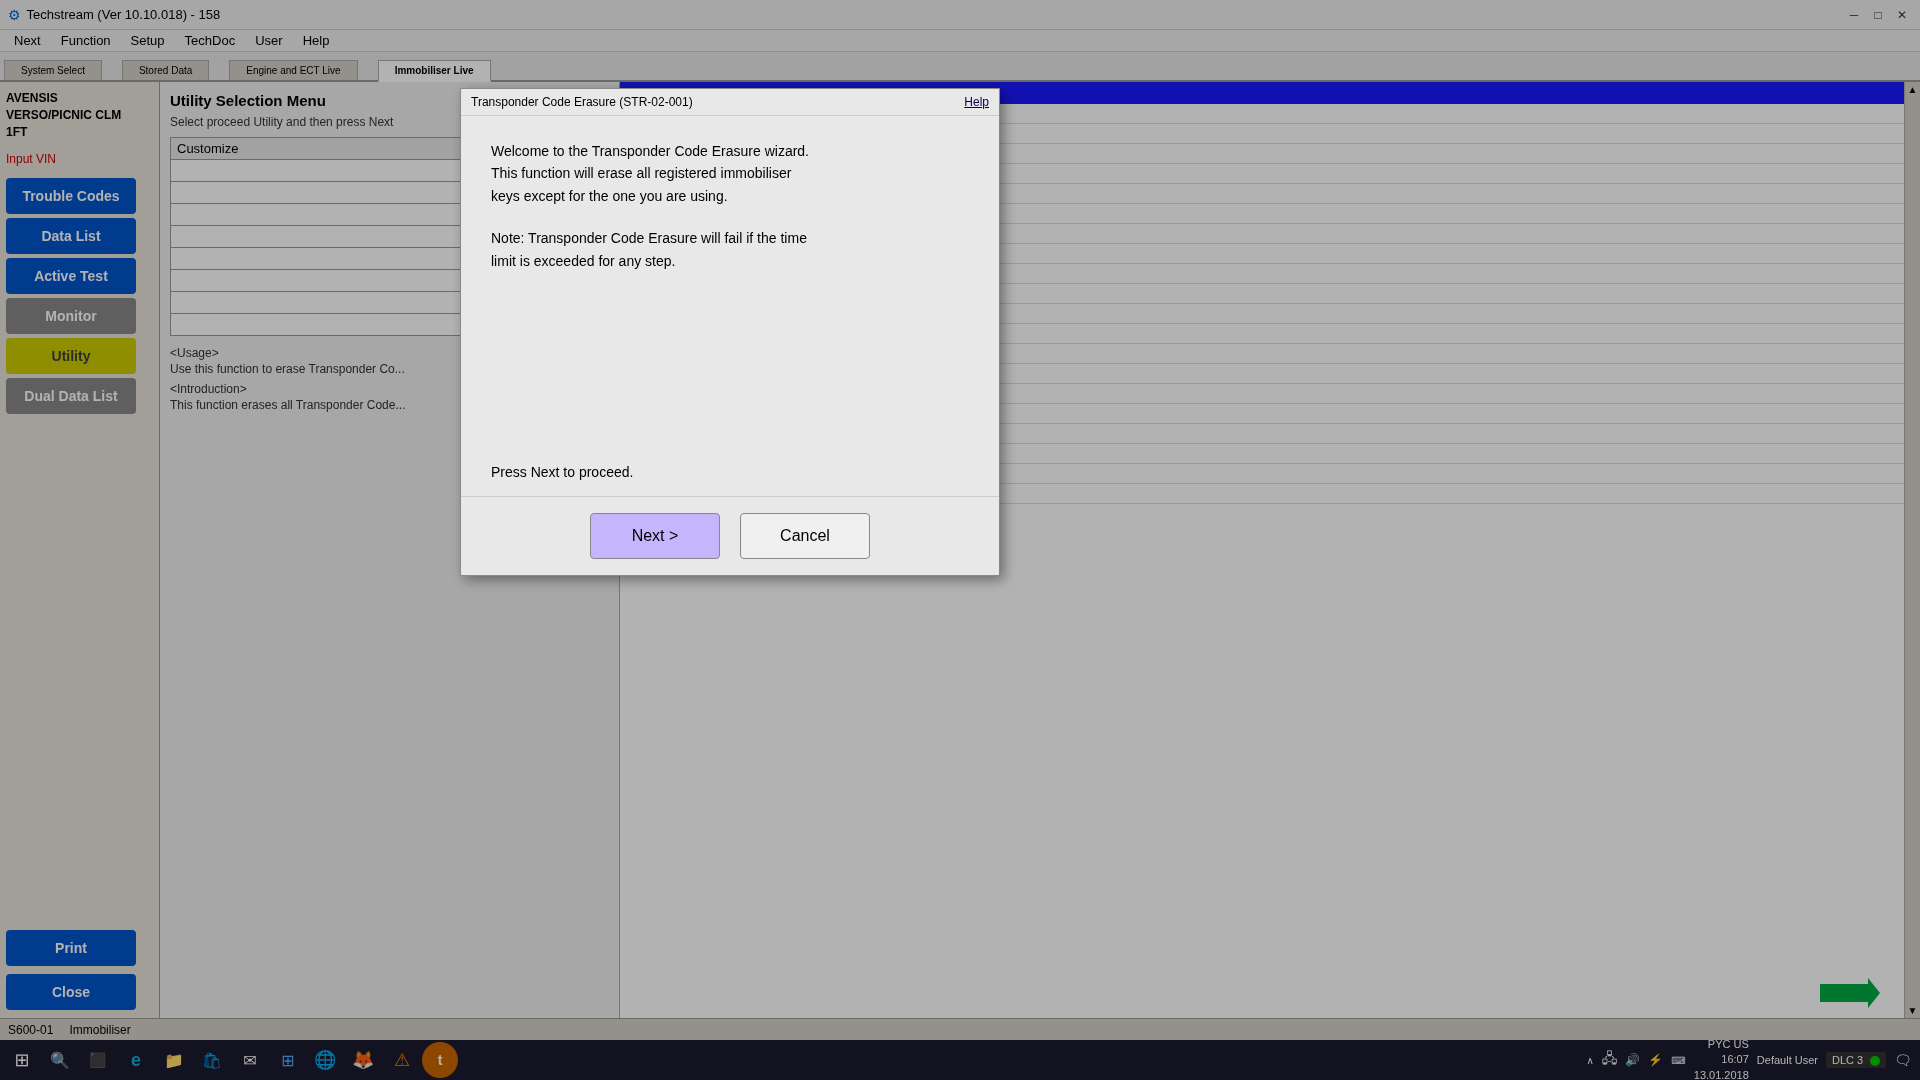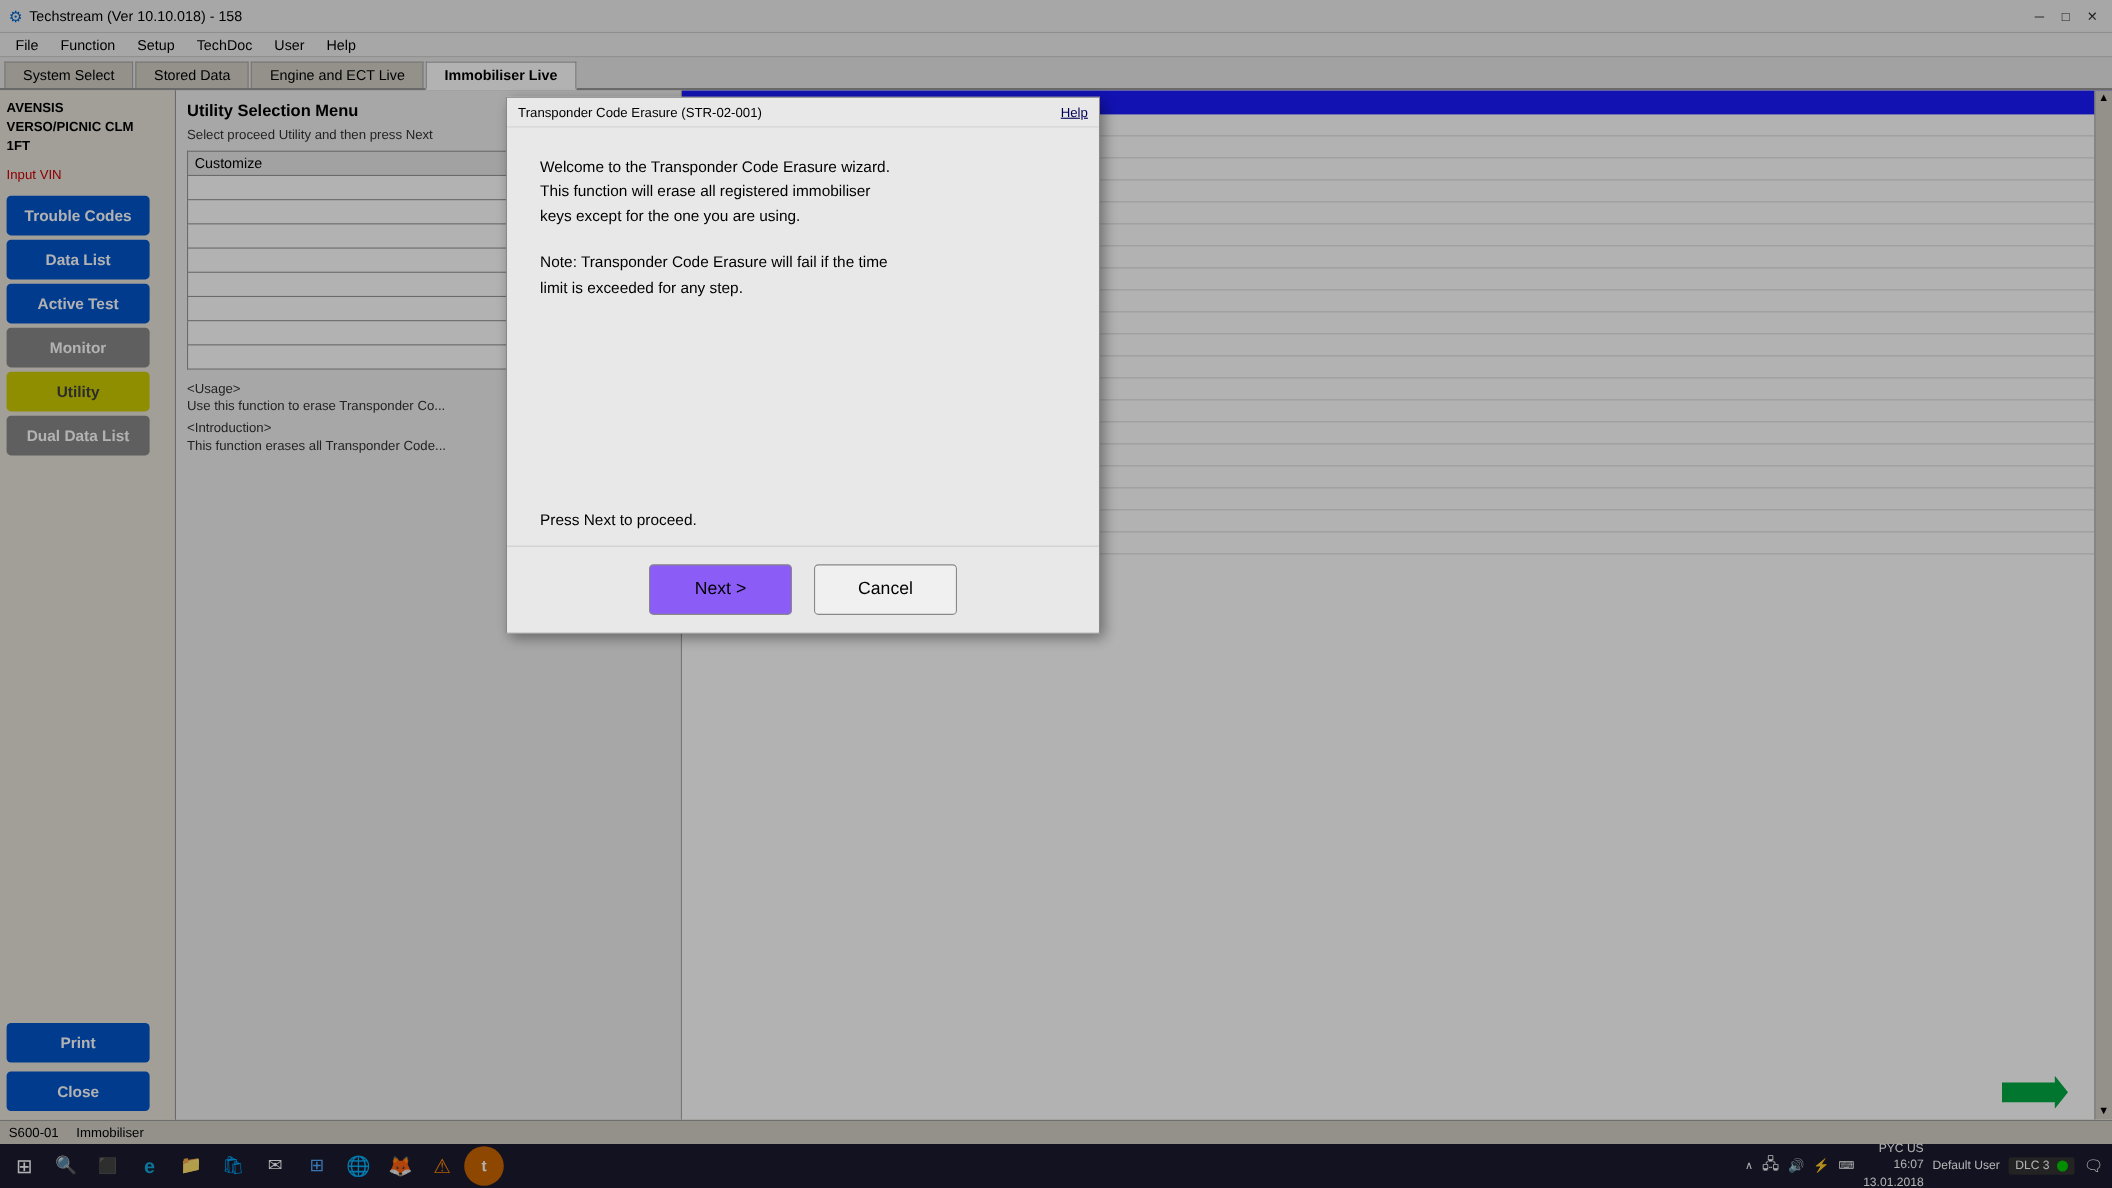--- a/index.html
+++ b/index.html
@@ -61,26 +61,26 @@
     #tabbar {
       background: #e8e8e8;
       height: 30px;
       display: flex;
       align-items: flex-end;
       border-bottom: 2px solid #999;
       padding: 0 4px;
     }
     .tab {
       padding: 4px 16px;
-      font-size: 13px;
+      font-size: 10px;
       cursor: pointer;
       border: 1px solid #aaa;
       border-bottom: none;
       background: #d4d0c8;
-      margin-right: 2px;
+      margin-right: 20px;
       color: #000;
     }
     .tab.active {
       background: #fff;
       font-weight: bold;
       border-bottom: 2px solid #fff;
       margin-bottom: -2px;
     }
 
     
@@ -311,38 +311,38 @@
     .modal-btn {
       width: 130px;
       height: 46px;
       font-size: 16px;
       cursor: pointer;
       border: 1px solid #888;
       background: #f0f0f0;
       border-radius: 4px;
     }
     .modal-btn-next {
-      background: #8b5cf6;
+      background: #c4b5fd;
     }
   </style>
 </head>
 <body>
 
 <div id="titlebar">
   <span style="margin-right:6px; color:#0066cc; font-size:14px;">⚙</span>
   <span>Techstream (Ver 10.10.018) - 158</span>
   <div class="window-controls">
     <button class="win-btn">─</button>
     <button class="win-btn">□</button>
     <button class="win-btn close">✕</button>
   </div>
 </div>
 
 <div id="menubar">
-  <span class="menu-item">File</span>
+  <span class="menu-item">Next</span>
   <span class="menu-item">Function</span>
   <span class="menu-item">Setup</span>
   <span class="menu-item">TechDoc</span>
   <span class="menu-item">User</span>
   <span class="menu-item">Help</span>
 </div>
 
 <div id="tabbar">
   <div class="tab">System Select</div>
   <div class="tab">Stored Data</div>

